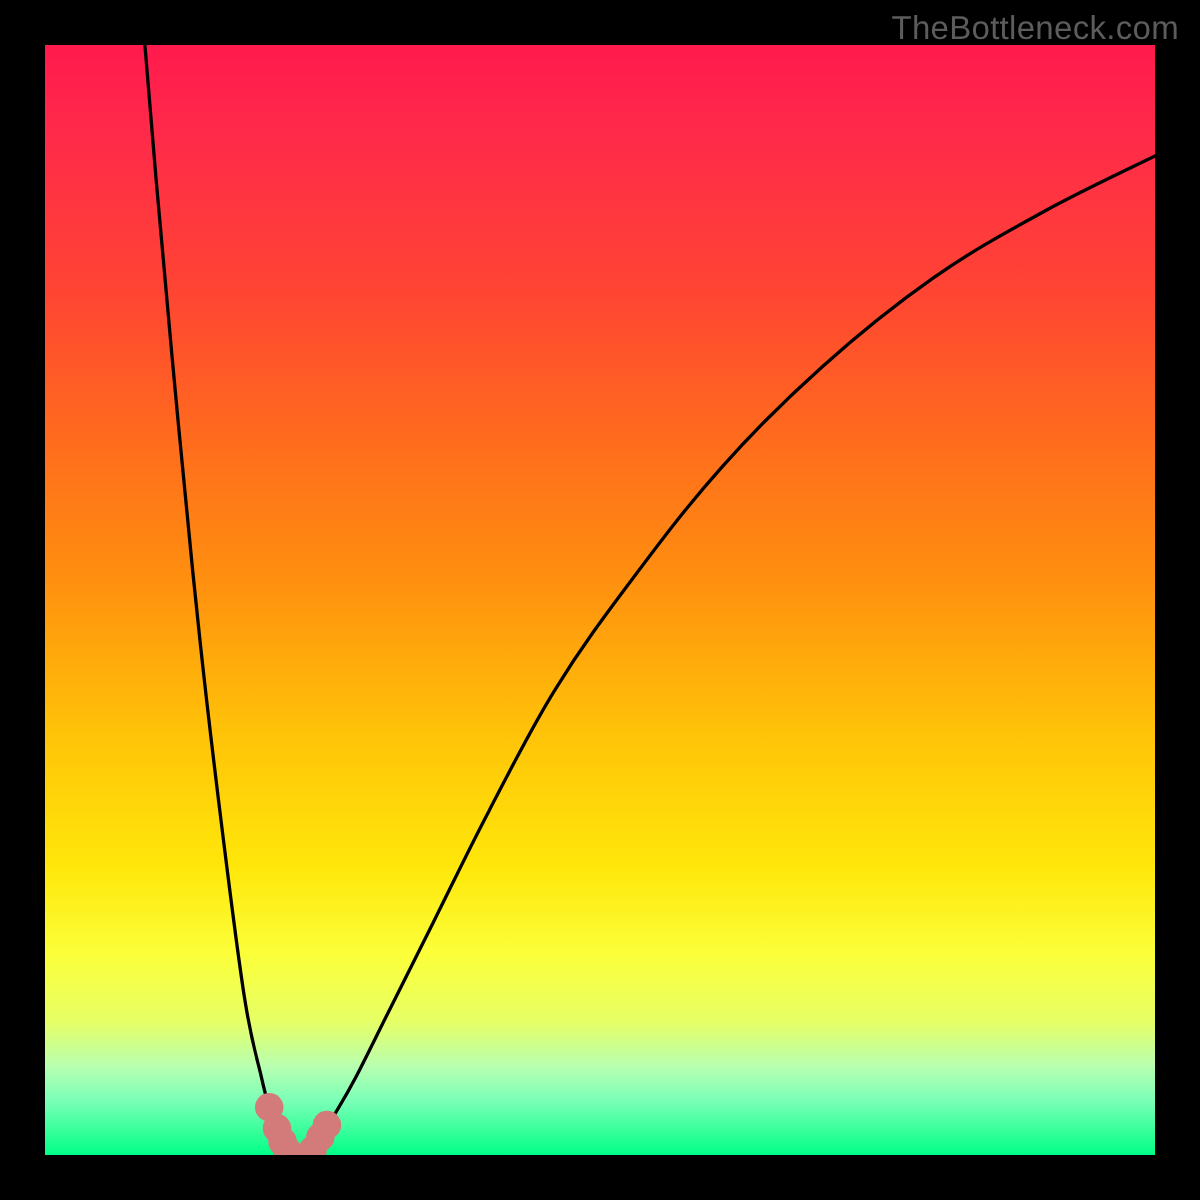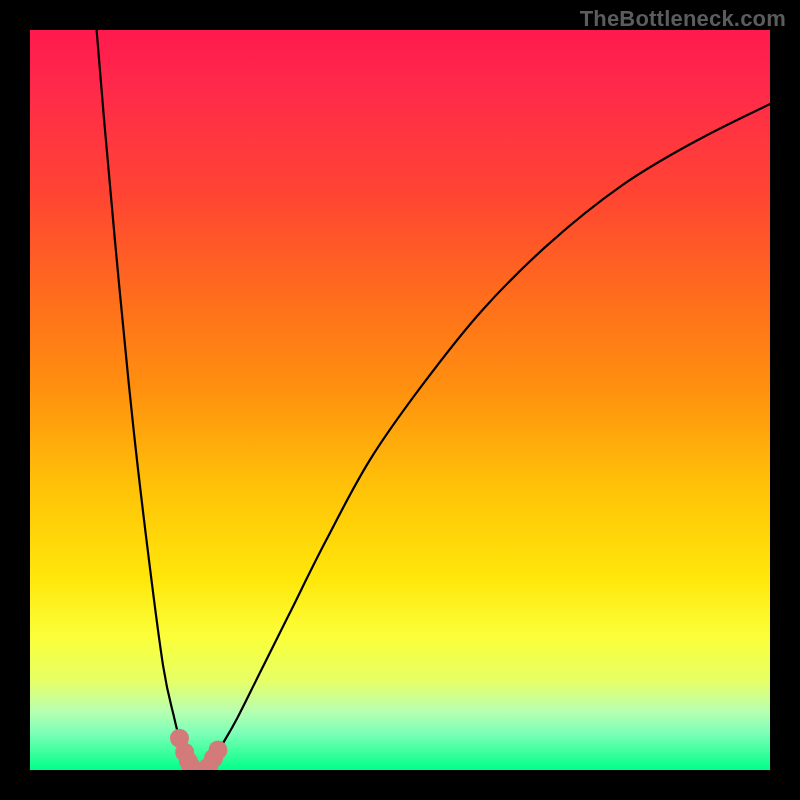--- a/index.html
+++ b/index.html
@@ -33,21 +33,21 @@
       #33ff99 98%,
       #00ff88 100%
     );
   }
   .watermark {
     position: absolute;
     top: 6px;
     right: 14px;
     color: #5c5c5c;
     font-size: 22px;
-    font-weight: 700;
+    font-weight: 400;
     letter-spacing: 0.2px;
     z-index: 50;
   }
   svg.curves {
     position: absolute;
     left: 0;
     top: 0;
     width: 740px;
     height: 740px;
   }

